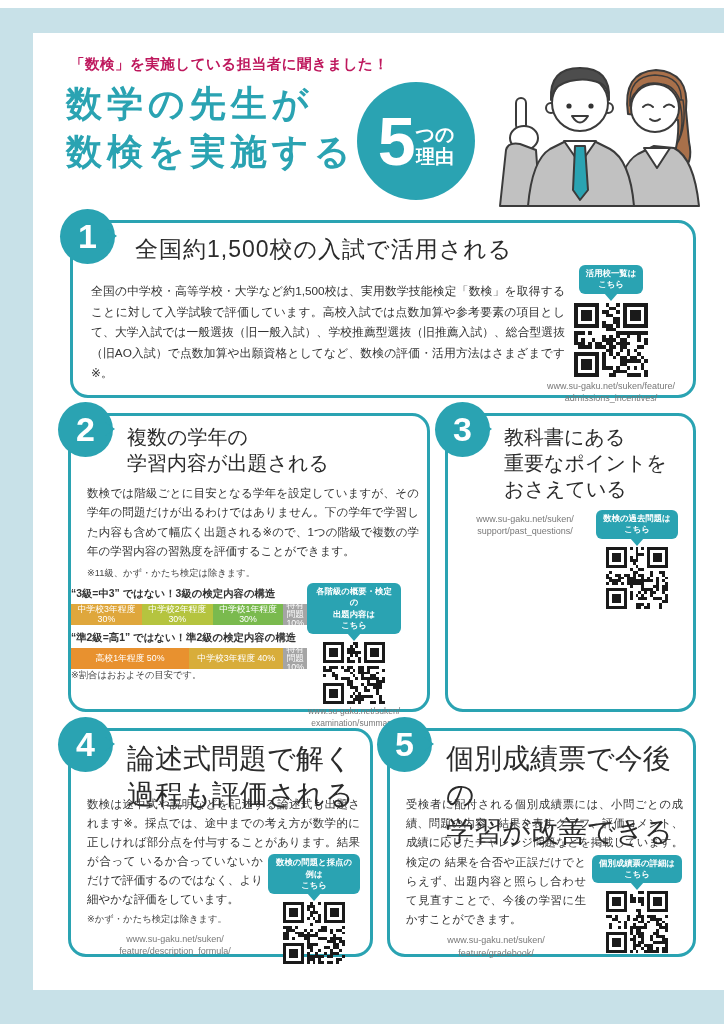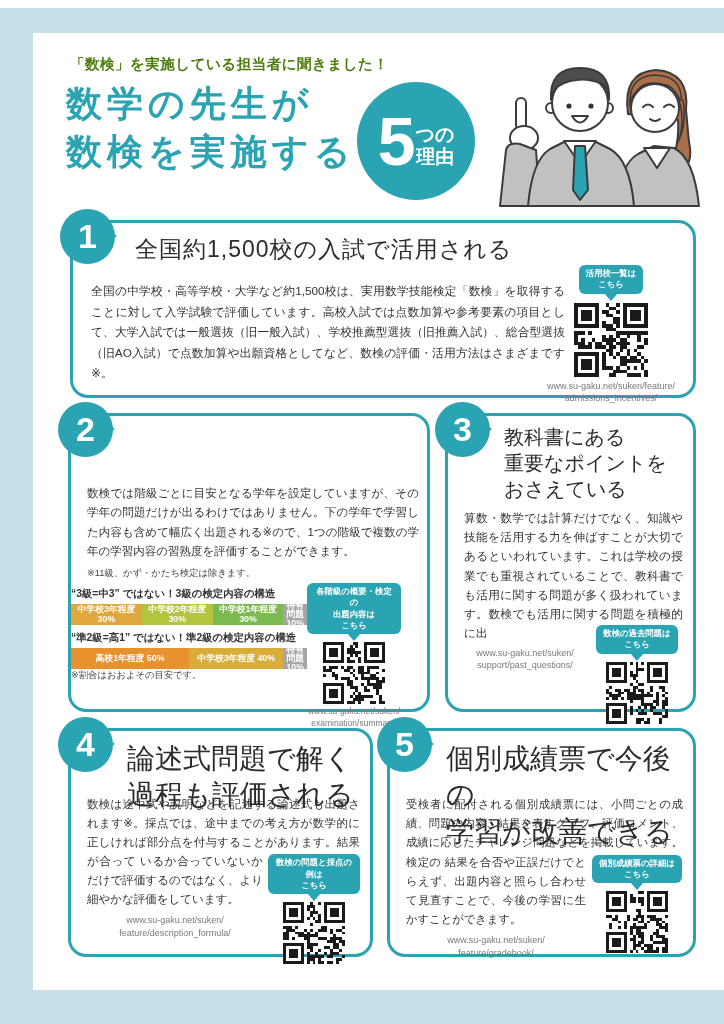--- a/index.html
+++ b/index.html
@@ -8,26 +8,26 @@
     font-family:"Liberation Sans","DejaVu Sans",sans-serif;color:#333;
     overflow:hidden;
   }
   .pre{white-space:pre-line;}
   
   .frame{position:absolute;background:#c8e1e8;}
   .frame-top{top:8px;left:0;width:724px;height:25px;}
   .frame-left{top:8px;left:0;width:33px;height:1016px;}
   .frame-bottom{top:990px;left:0;width:724px;height:34px;}
   
-  .subtitle{position:absolute;left:70px;top:55px;font-size:14.5px;font-weight:bold;color:#4d7c0f;letter-spacing:.5px;}
+  .subtitle{position:absolute;left:70px;top:55px;font-size:14.5px;font-weight:bold;color:#be185d;letter-spacing:.5px;}
   .main-title{position:absolute;left:66px;top:80px;font-size:36px;font-weight:bold;color:#2aa3b2;line-height:1.32;letter-spacing:5px;}
   .badge{position:absolute;left:357px;top:82px;width:118px;height:118px;border-radius:50%;background:#2aa3b2;
     display:flex;align-items:center;justify-content:center;color:#fff;}
   .badge-num{font-size:68px;font-weight:bold;line-height:.95;letter-spacing:-2px;}
-  .badge-label{font-size:19px;font-weight:bold;line-height:1.15;text-align:right;margin:10px 0 0 2px;}
+  .badge-label{font-size:19px;font-weight:bold;line-height:1.15;text-align:center;margin:10px 0 0 2px;}
   .illustration{position:absolute;left:496px;top:42px;width:214px;height:165px;}
   
   .box{position:absolute;background:#fff;border:3px solid #2aa3b2;border-radius:18px;box-sizing:border-box;}
   #box1{left:70px;top:220px;width:626px;height:178px;}
   #box2{left:68px;top:413px;width:362px;height:299px;}
   #box3{left:445px;top:413px;width:251px;height:299px;}
   #box4{left:68px;top:728px;width:305px;height:229px;}
   #box5{left:387px;top:728px;width:309px;height:229px;}
   .num{position:absolute;left:-13px;top:-14px;width:55px;height:55px;background:#2aa3b2;border-radius:50%;
     color:#fff;font-weight:bold;font-size:34px;display:flex;align-items:center;justify-content:center;z-index:2;}
@@ -55,21 +55,21 @@
   
   .b2-body{position:absolute;left:16px;top:68px;width:332px;font-size:11.5px;line-height:1.68;}
   .b2-foot{position:absolute;left:16px;top:151px;}
   .b2-charts{position:absolute;left:0;top:165px;width:334px;display:flex;}
   .b2-left{width:236px;}
   .b2-right{width:94px;padding-top:2px;}
   .b2-right .qr{width:62px;height:62px;margin:8px auto 2px;}
   .b2-right .qr-url{font-size:8.5px;}
   .chart-title{font-size:10.4px;font-weight:bold;color:#333;margin:6px 0 3px;}
   .bar{display:flex;height:21px;width:100%;}
-  .seg{display:flex;align-items:center;justify-content:center;color:#fff;font-size:8.8px;font-weight:bold;
+  .seg{display:flex;align-items:center;justify-content:center;color:#fff;font-size:8.8px;font-weight:normal;
     line-height:1.05;text-align:center;overflow:hidden;}
   .chart-foot{}
   
   .qr-float{float:right;width:92px;margin:2px 0 2px 5px;text-align:center;}
   .qr-float .qr{width:62px;height:62px;margin:8px auto 0;}
   .b3-body{position:absolute;left:16px;top:92px;width:219px;font-size:11.7px;line-height:1.64;}
   .b3-body .qr-url,.b4-body .qr-url,.b5-body .qr-url{margin-top:5px;}
   .b4-body{position:absolute;left:16px;top:64px;width:273px;font-size:11.5px;line-height:1.66;}
   .b5-body{position:absolute;left:16px;top:64px;width:277px;font-size:11.3px;line-height:1.7;}
   .inline-foot{display:block;margin-top:3px;}
@@ -264,20 +264,22 @@
           <rect x="1" y="15" width="5" height="5" fill="#fff"></rect>
           <rect x="2" y="16" width="3" height="3"></rect>
         </svg></div>
     <div class="qr-url pre">www.su-gaku.net/suken/feature/
 admissions_incentives/</div>
   </div>
 </div>
 
 <div class="box" id="box2">
   <div class="num">2</div>
+  <div class="btitle pre">複数の学年の
+学習内容が出題される</div>
   <div class="bodytxt b2-body">数検では階級ごとに目安となる学年を設定していますが、その学年の問題だけが出るわけではありません。下の学年で学習した内容も含めて幅広く出題される※ので、1つの階級で複数の学年の学習内容の習熟度を評価することができます。</div>
   <div class="foot b2-foot">※11級、かず・かたち検定は除きます。</div>
   <div class="b2-charts">
     <div class="b2-left">
       <div class="chart-title">“3級=中3” ではない！3級の検定内容の構造</div>
       <div class="bar">
         <div class="seg pre" style="width: 30%; background: rgb(223, 167, 60);">中学校3年程度 30%</div>
         <div class="seg pre" style="width: 30%; background: rgb(181, 196, 63);">中学校2年程度 30%</div>
         <div class="seg pre" style="width: 30%; background: rgb(122, 186, 78);">中学校1年程度 30%</div>
         <div class="seg pre" style="width: 10%; background: rgb(165, 165, 165);">特有問題
@@ -430,21 +432,20 @@
     </div>
   </div>
 </div>
 
 <div class="box" id="box3">
   <div class="num">3</div>
   <div class="btitle pre">教科書にある
 重要なポイントを
 おさえている</div>
   <div class="bodytxt b3-body">
-    <span>算数・数学では計算だけでなく、知識や技能を活用する力を伸ばすことが大切であるといわれています。これは学校の授業でも重視されていることで、教科書でも活用に関する問題が多く扱われています。数検でも活用に関する問題を積極的に出</span>
     <span class="qr-float">
       <span class="qr-bubble pre">数検の過去問題は
 こちら</span>
       <span class="qr" style="display:block"><svg viewBox="0 0 21 21" width="100%" height="100%" shape-rendering="crispEdges" fill="#1a1a1a">
             <rect x="8" y="0" width="1" height="1"></rect>
             <rect x="10" y="0" width="1" height="1"></rect>
             <rect x="12" y="0" width="1" height="1"></rect>
             <rect x="10" y="1" width="1" height="1"></rect>
             <rect x="10" y="2" width="1" height="1"></rect>
             <rect x="11" y="2" width="1" height="1"></rect>
@@ -706,20 +707,21 @@
             <rect x="2" y="2" width="3" height="3"></rect>
             <rect x="14" y="0" width="7" height="7"></rect>
             <rect x="15" y="1" width="5" height="5" fill="#fff"></rect>
             <rect x="16" y="2" width="3" height="3"></rect>
             <rect x="0" y="14" width="7" height="7"></rect>
             <rect x="1" y="15" width="5" height="5" fill="#fff"></rect>
             <rect x="2" y="16" width="3" height="3"></rect>
           </svg></span>
     </span>
     <span>いるか合っていないかだけで評価するのではなく、より細やかな評価をしています。</span>
+    <span class="foot inline-foot">※かず・かたち検定は除きます。</span>
     <div class="qr-url pre">www.su-gaku.net/suken/
 feature/description_formula/</div>
   </div>
 </div>
 
 <div class="box" id="box5">
   <div class="num">5</div>
   <div class="btitle pre">個別成績票で今後の
 学習が改善できる</div>
   <div class="bodytxt b5-body">

